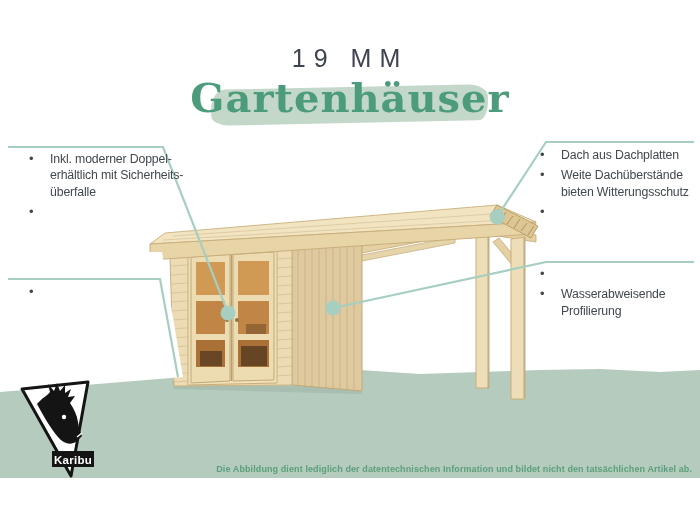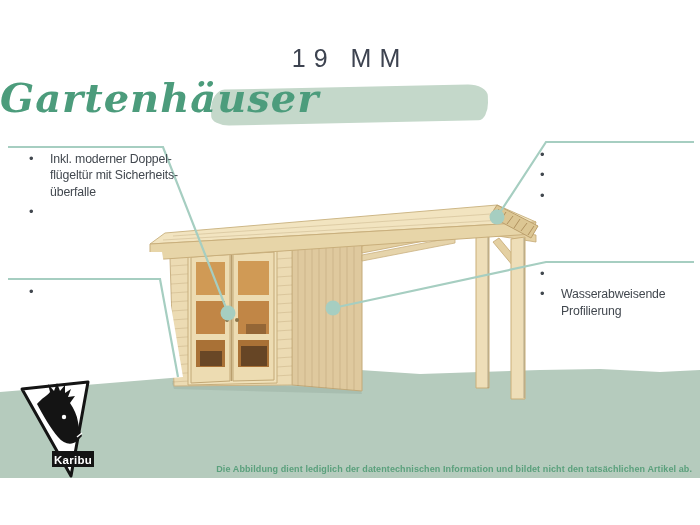--- a/index.html
+++ b/index.html
@@ -12,22 +12,22 @@
     position:absolute;top:44px;left:0;width:700px;text-align:center;
     font-size:25px;font-weight:400;letter-spacing:8px;color:var(--heading-dark);
   }
   .swash{
     position:absolute;left:211px;top:87px;width:277px;height:36px;
     background:var(--swash-green);
     border-radius:14px 20px 10px 18px / 20px 12px 18px 10px;
     transform:rotate(-1.2deg);
   }
   .script-title{
-    position:absolute;top:74px;left:0;width:700px;text-align:left;
-    font-family:"DejaVu Serif",serif;font-style:italic;font-weight:700;
+    position:absolute;top:74px;left:0;width:700px;text-align:center;
+    font-family:"DejaVu Serif",serif;font-weight:700;
     font-size:40px;color:var(--script-green);letter-spacing:1px;
   }
   
   .scene{position:absolute;left:0;top:0;width:700px;height:525px;}
   .ground{fill:var(--ground-green);}
   .whitebox{fill:#ffffff;}
   .shadow{fill:rgba(60,80,70,0.10);}
   .wall-front{fill:var(--wood-front);stroke:#cbb384;stroke-width:1;}
   .wall-side{fill:var(--wood-side);stroke:#c3a978;stroke-width:1;}
   .plank{stroke:rgba(140,108,58,0.18);stroke-width:1;fill:none;}
@@ -150,40 +150,43 @@
       <path d="M77,437 L82,433" stroke="#ffffff" stroke-width="1.5" fill="none"></path>
       <rect class="logo-box" x="52" y="451" width="42" height="16"></rect>
       <text class="logo-text" x="73" y="463.5" text-anchor="middle">Karibu</text>
     </g>
   </svg>
 
   <ul class="bullets bl-top">
     <li>
       <span class="marker">•</span>
       <span class="btext">Inkl. moderner Doppel-
-flügeltür mit Sicherheits-
+erhältlich mit Sicherheits-
 überfalle</span>
     </li>
     <li>
       <span class="marker">•</span>
     </li>
   </ul>
 
   <ul class="bullets bl-bottom">
     <li>
       <span class="marker">•</span>
     </li>
   </ul>
 
   <ul class="bullets br-top">
     <li>
       <span class="marker">•</span>
-    </li>
-    <li>
-      <span class="marker">•</span>
+      <span class="btext">Dach aus Dachplatten</span>
+    </li>
+    <li>
+      <span class="marker">•</span>
+      <span class="btext">Weite Dachüberstände
+bieten Witterungsschutz</span>
     </li>
     <li>
       <span class="marker">•</span>
     </li>
   </ul>
 
   <ul class="bullets br-bottom">
     <li>
       <span class="marker">•</span>
     </li>

